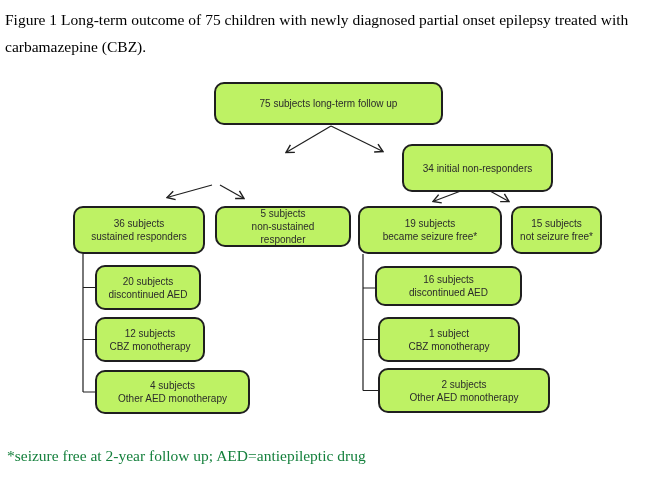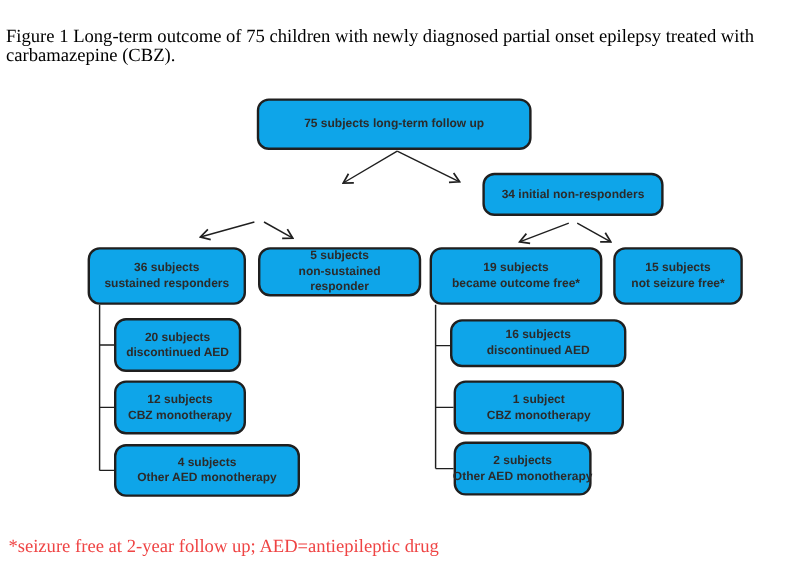--- a/index.html
+++ b/index.html
@@ -9,40 +9,40 @@
     background:var(--background,#ffffff);
     overflow:hidden;
     font-family:"Liberation Sans",sans-serif;
   }
   .caption-line{
     position:absolute;left:5px;
     font-family:"Liberation Serif",serif;
     font-size:15.5px;color:#000;
     white-space:nowrap;
   }
-  .caption-line.l1{top:22px;}
+  .caption-line.l1{top:11px;}
   .caption-line.l2{top:38px;}
   .connectors{position:absolute;left:0;top:0;}
   .node{
     position:absolute;
     box-sizing:border-box;
     border:2px solid var(--box-border,#1f1f1f);
     border-radius:10px;
-    background:#0ea5e9;
+    background:#bef264;
     display:flex;flex-direction:column;
     align-items:center;justify-content:center;
     text-align:center;
-    font-weight:bold;font-size:10px;line-height:13px;
+    font-weight:normal;font-size:10px;line-height:13px;
     color:var(--box-text,#2b2b2b);
   }
   .node div{white-space:nowrap;}
   .footnote{
     position:absolute;left:7px;top:447px;
     font-family:"Liberation Serif",serif;
-    font-size:15.5px;color:#ef4444;
+    font-size:15.5px;color:#15803d;
     white-space:nowrap;
   }
 </style>
 </head>
 <body>
 
 <div class="page">
 
   <div class="caption-line l1">Figure 1 Long-term outcome of 75 children with newly diagnosed partial onset epilepsy treated with</div>
   <div class="caption-line l2">carbamazepine (CBZ).</div>
@@ -63,41 +63,41 @@
       <path d="M83 254 L83 392 M83 287.5 L95 287.5 M83 339.5 L95 339.5 M83 392 L95 392"></path>
       <path d="M363 254 L363 390.5 M363 288 L375 288 M363 339.5 L378 339.5 M363 390.5 L378 390.5"></path>
     </g>
   </svg>
 
   <div class="node" style="left:214px;top:82px;width:229px;height:43px">
     <div>75 subjects long-term follow up</div>
   </div>
 
 
-  <div class="node" style="left:402px;top:144px;width:151px;height:36px">
+  <div class="node" style="left:402px;top:144px;width:151px;height:48px">
     <div>34 initial non-responders</div>
   </div>
 
   <div class="node" style="left:73px;top:206px;width:132px;height:48px">
     <div>36 subjects</div>
     <div>sustained responders</div>
   </div>
 
   <div class="node" style="left:215px;top:206px;width:136px;height:41px">
     <div>5 subjects</div>
     <div>non-sustained</div>
     <div>responder</div>
   </div>
 
   <div class="node" style="left:358px;top:206px;width:144px;height:48px">
     <div>19 subjects</div>
-    <div>became outcome free*</div>
+    <div>became seizure free*</div>
   </div>
 
-  <div class="node" style="left:511px;top:206px;width:108px;height:48px">
+  <div class="node" style="left:511px;top:206px;width:91px;height:48px">
     <div>15 subjects</div>
     <div>not seizure free*</div>
   </div>
 
   <div class="node" style="left:95px;top:265px;width:106px;height:45px">
     <div>20 subjects</div>
     <div>discontinued AED</div>
   </div>
 
   <div class="node" style="left:95px;top:317px;width:110px;height:45px">
@@ -113,20 +113,20 @@
   <div class="node" style="left:375px;top:266px;width:147px;height:40px">
     <div>16 subjects</div>
     <div>discontinued AED</div>
   </div>
 
   <div class="node" style="left:378px;top:317px;width:142px;height:45px">
     <div>1 subject</div>
     <div>CBZ monotherapy</div>
   </div>
 
-  <div class="node" style="left:378px;top:368px;width:115px;height:45px">
+  <div class="node" style="left:378px;top:368px;width:172px;height:45px">
     <div>2 subjects</div>
     <div>Other AED monotherapy</div>
   </div>
 
   <div class="footnote">*seizure free at 2-year follow up; AED=antiepileptic drug</div>
 
 </div>
 
 </body></html>

